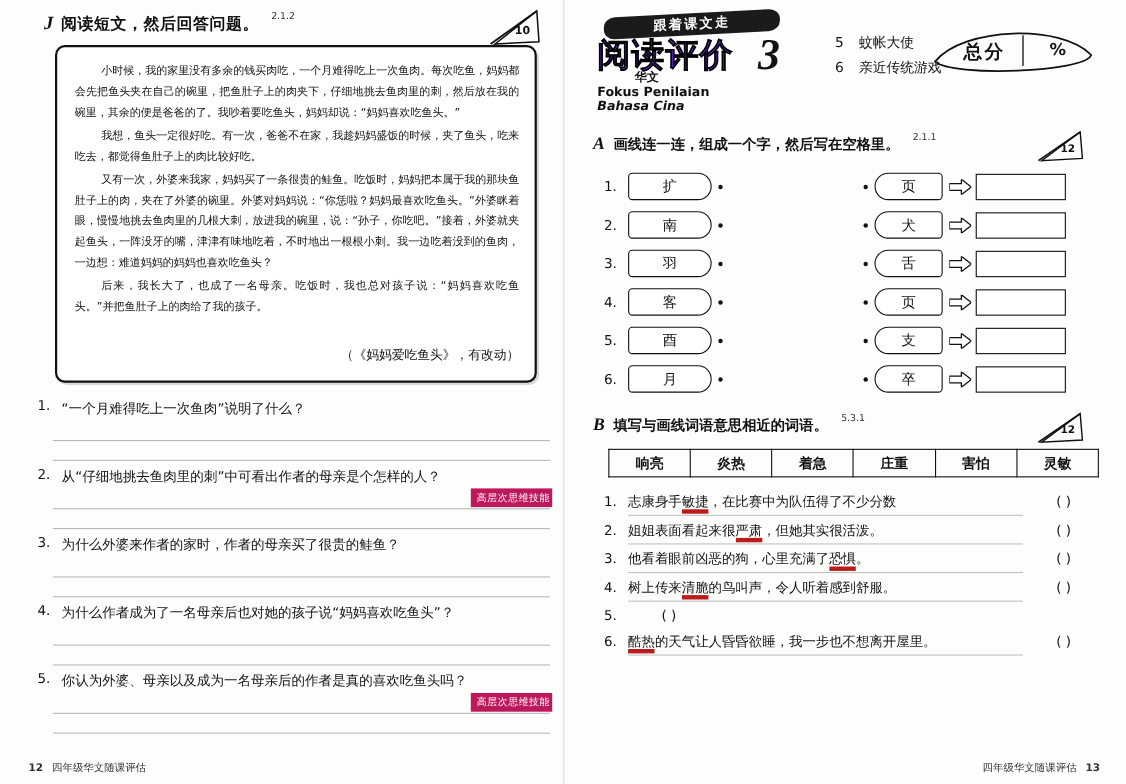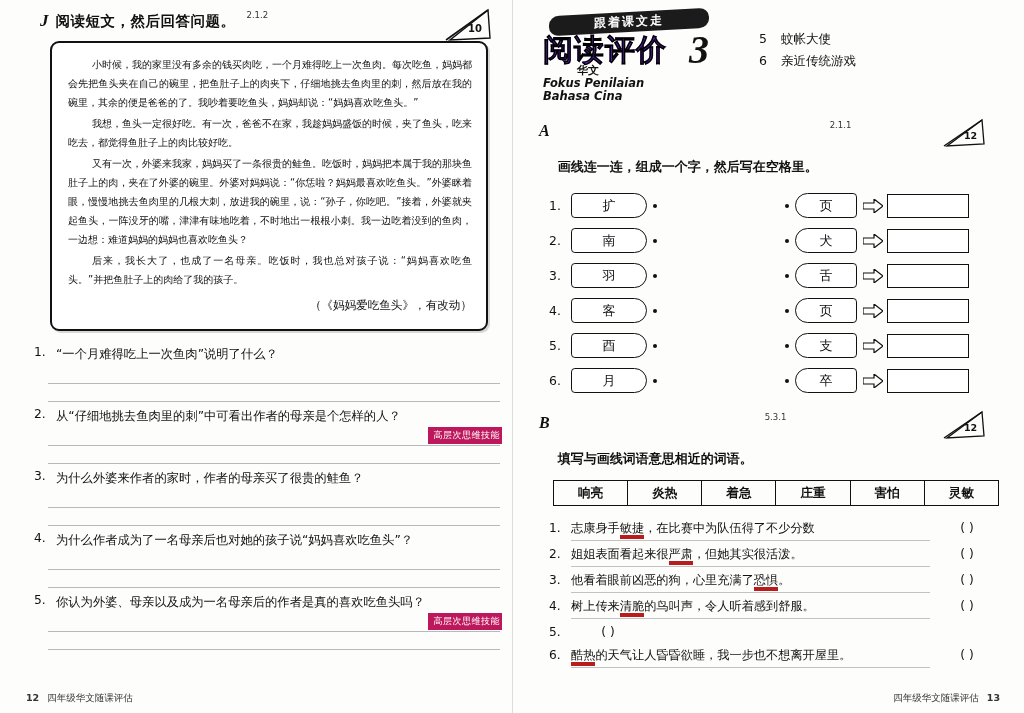--- a/index.html
+++ b/index.html
@@ -71,21 +71,21 @@
   .passage p {
     margin: 0 0 2px 0;
     font-family: "DejaVu Sans", sans-serif;
     font-size: 10px;
     line-height: 19px;
     text-indent: 24px;
     text-align: justify;
     color: #111;
   }
   .passage .source {
-    text-indent: 0; text-align: right; margin-top: 7px; font-size: 11.6px;
+    text-indent: 0; text-align: right; margin-top: 24px; font-size: 11.6px;
   }
 
   .qlist { margin: 14px 0 0 8px; width: 478px; }
   .q {
     position: relative;
     margin-bottom: 5px;
   }
   .q-text {
     font-size: 12.3px; line-height: 18px;
     padding-left: 22px;
@@ -149,21 +149,21 @@
     font-size: 40px; font-weight: bold; font-style: italic;
     font-family: "Liberation Serif", serif;
     color: #111;
   }
   .logo-sub1 {
     position: absolute; left: 46px; top: 53px;
     font-size: 11px; font-weight: bold; color: #111;
   }
   .logo-sub2 {
     position: absolute; left: 12px; top: 66px;
-    font-size: 11.5px; font-weight: bold; font-style: italic; color: #111;
+    font-size: 11.5px; font-weight: bold; color: #111;
   }
   .logo-sub3 {
     position: absolute; left: 12px; top: 79px;
     font-size: 11.5px; font-weight: bold; font-style: italic; color: #111;
   }
   .banner-list {
     margin-top: 18px; margin-left: 16px;
     font-size: 12.5px; line-height: 22px;
   }
   .banner-list div { display: flex; gap: 10px; }
@@ -183,21 +183,21 @@
 
   
   .sec-head {
     display: flex; align-items: flex-start; gap: 8px;
     margin: 16px 0 0 8px;
   }
   .sec-letter {
     font-family: "Liberation Serif", serif;
     font-style: italic; font-weight: bold; font-size: 16px;
   }
-  .sec-title { font-size: 13px; font-weight: bold; margin-top: 36px; }
+  .sec-title { font-size: 13px; font-weight: bold; }
   .sec-marks {
     position: absolute; right: 18px;
     width: 44px; height: 30px;
   }
   .sec-marks .marks-num2 {
     position: absolute; left: 22px; top: 12px;
     font-size: 9.5px; font-weight: bold;
   }
 
   .match-list { margin: 12px 0 0 18px; }
@@ -378,20 +378,28 @@
         <div>
           <span class="n">5</span>
           <span>蚊帐大使</span>
         </div>
         <div>
           <span class="n">6</span>
           <span>亲近传统游戏</span>
         </div>
       </div>
 
+      <div class="total-badge">
+        <svg width="150" height="58" viewBox="0 0 150 58">
+          <path d="M4 40 C 30 8, 120 6, 146 34 C 140 50, 20 54, 4 40 Z" fill="none" stroke="#111" stroke-width="1.6"></path>
+          <path d="M84 16 L84 44" stroke="#111" stroke-width="1.2"></path>
+        </svg>
+        <div class="total-label">总分</div>
+        <div class="total-pct">%</div>
+      </div>
     </div>
 
     <div style="position:relative;">
       <div class="sec-head">
         <span class="sec-letter">A</span>
         <span class="sec-title">画线连一连，组成一个字，然后写在空格里。</span>
         <span class="code">2.1.1</span>
       </div>
       <div class="sec-marks" style="top:-4px">
         <svg width="44" height="30" viewBox="0 0 44 30">

